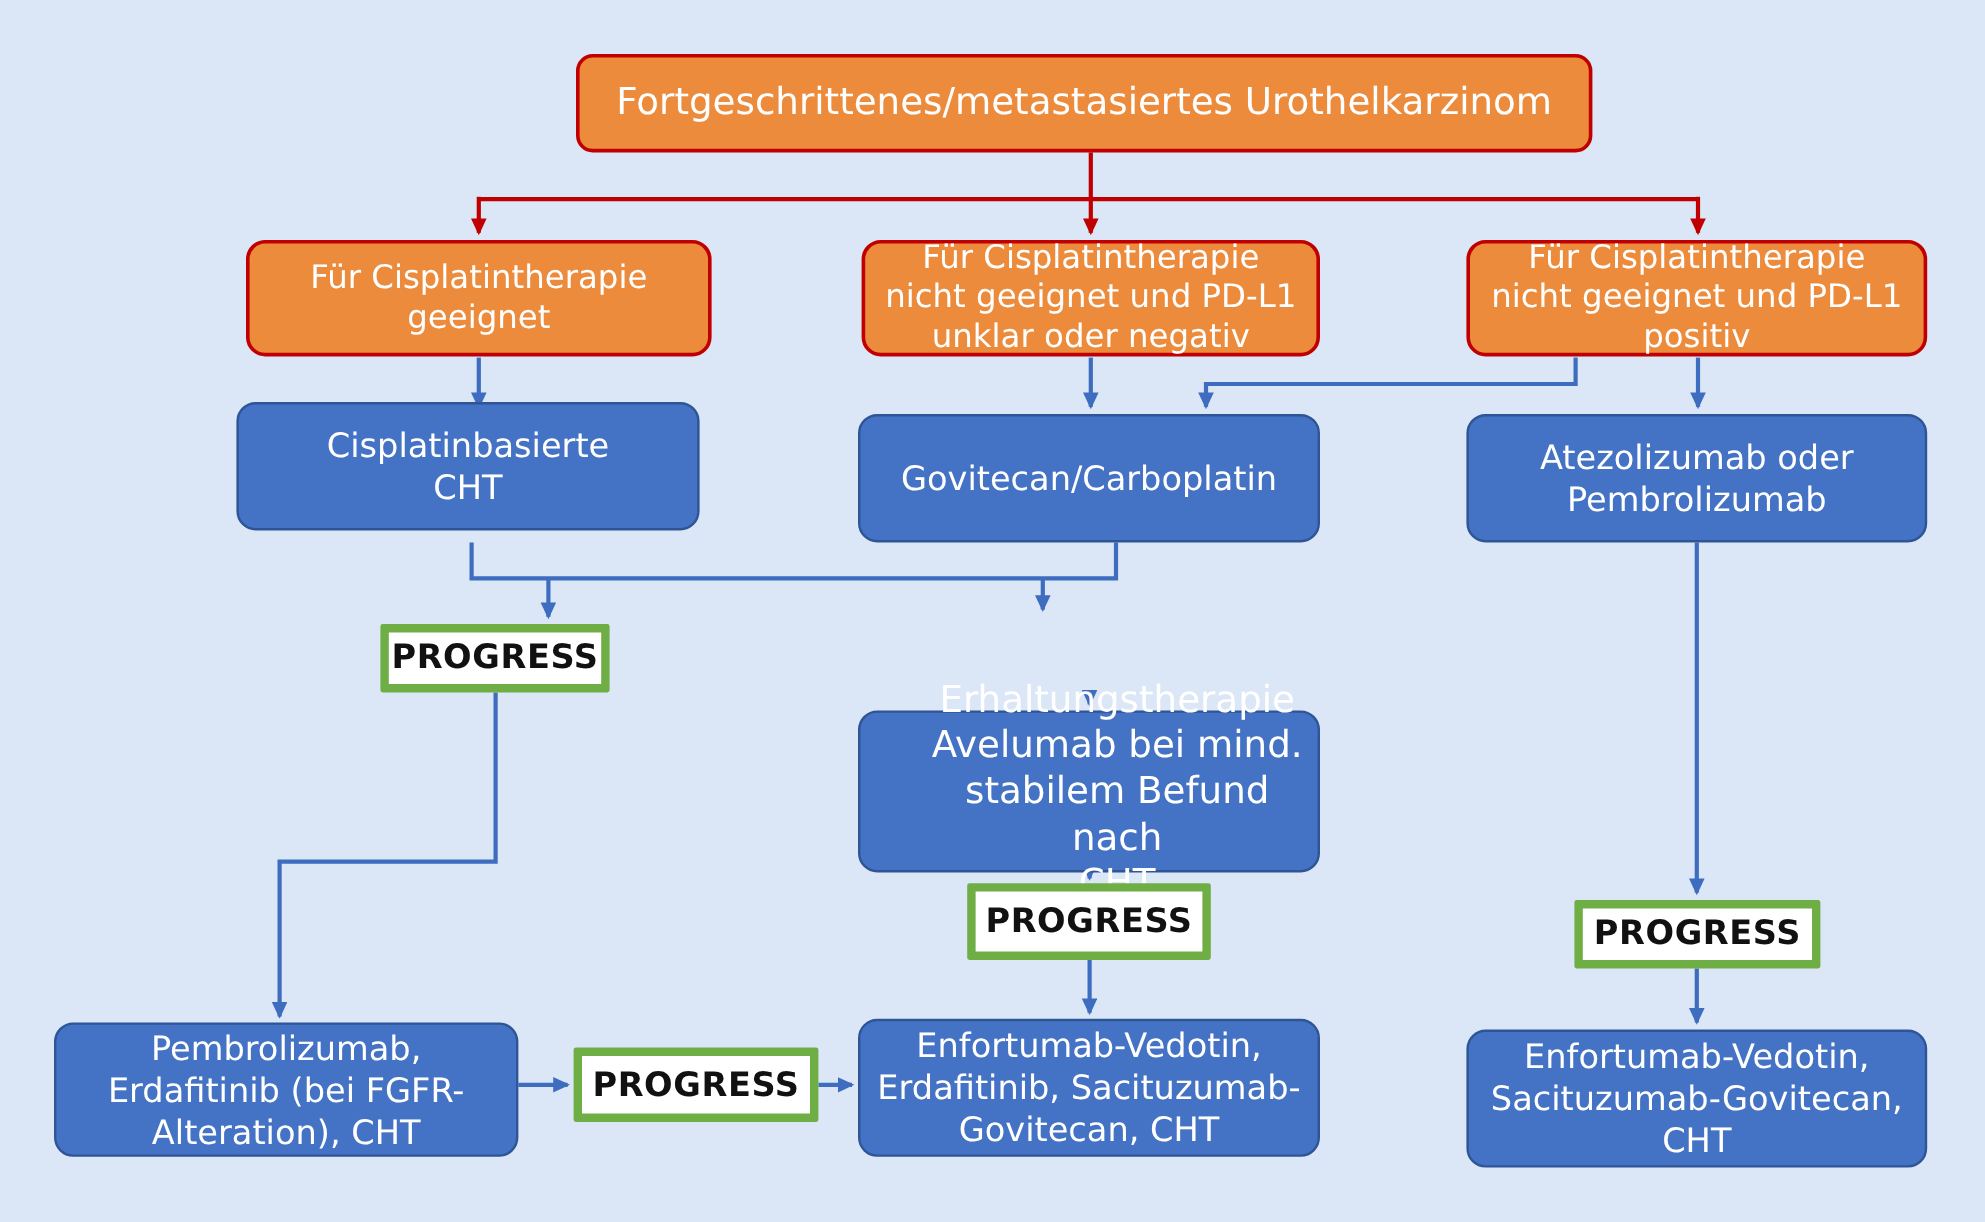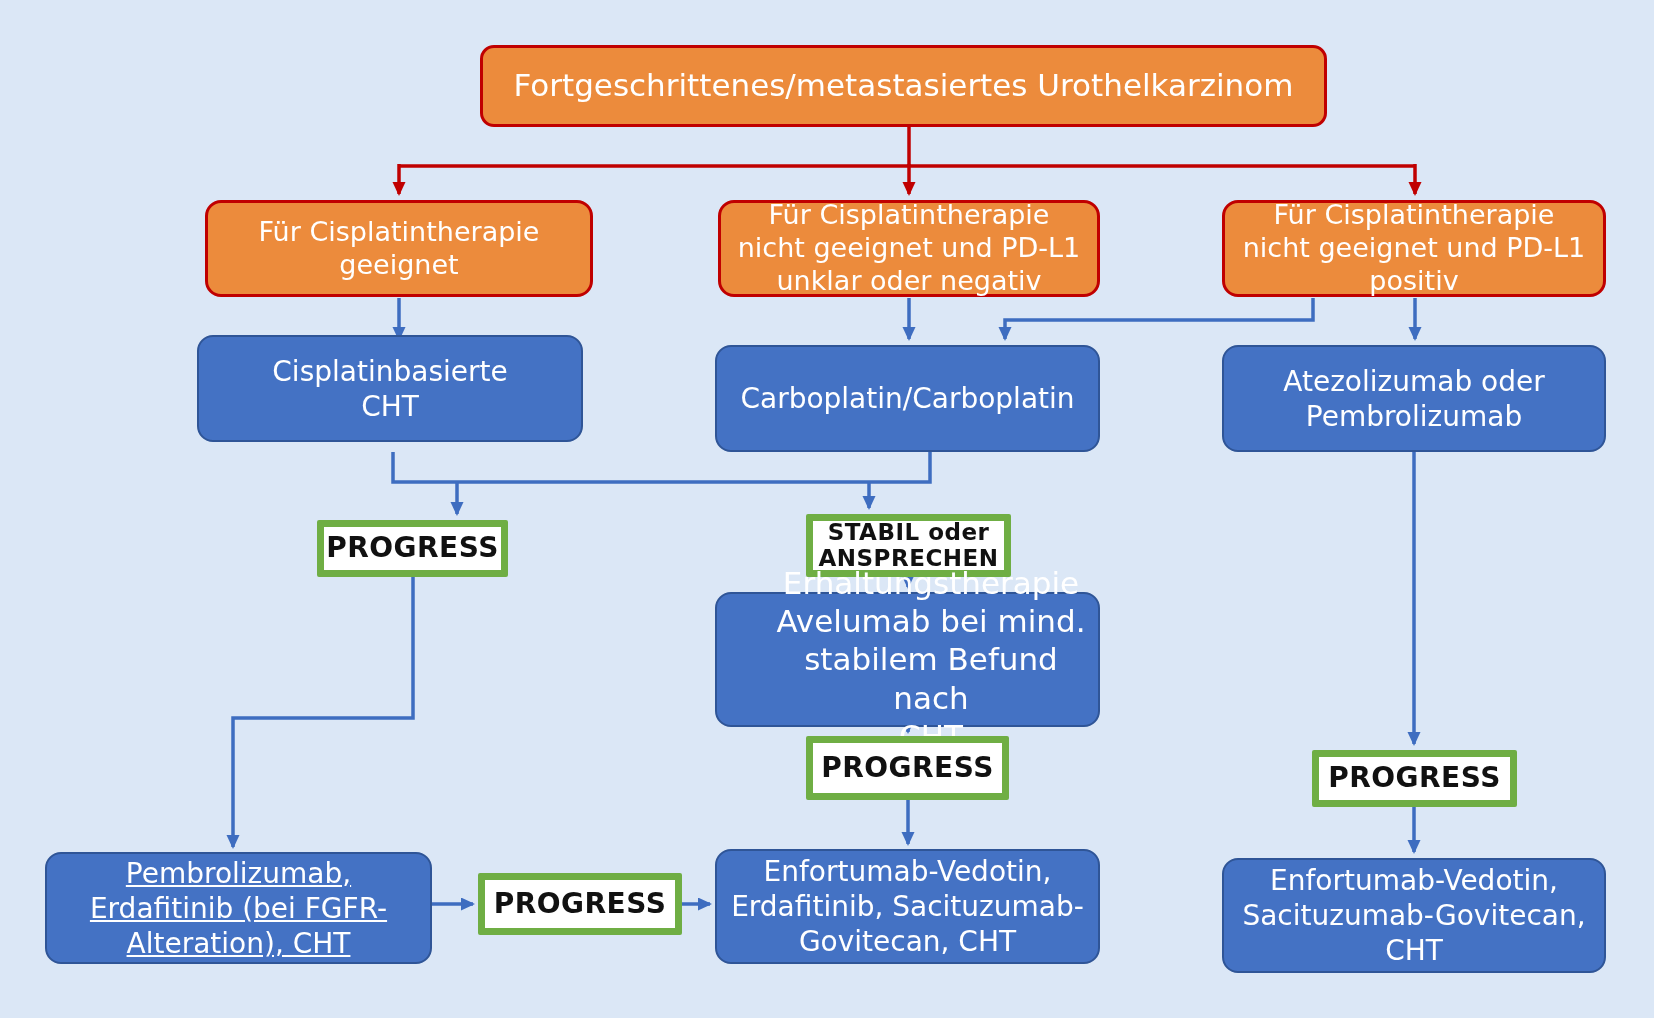--- a/index.html
+++ b/index.html
@@ -103,42 +103,40 @@
 nicht geeignet und PD-L1
 unklar oder negativ</div>
 
   <div class="node orange" style="left:1222px;top:200px;width:384px;height:97px;">Für Cisplatintherapie
 nicht geeignet und PD-L1
 positiv</div>
 
   <div class="node blue" style="left:197px;top:335px;width:386px;height:107px;">Cisplatinbasierte
 CHT</div>
 
-  <div class="node blue" style="left:715px;top:345px;width:385px;height:107px;">Carboplatin/Carboplatin</div>
+  <div class="node blue" style="left:715px;top:345px;width:385px;height:107px;">Govitecan/Carboplatin</div>
 
   <div class="node blue" style="left:1222px;top:345px;width:384px;height:107px;">Atezolizumab oder
 Pembrolizumab</div>
 
   <div class="node status" style="left:317px;top:520px;width:191px;height:57px;">PROGRESS</div>
 
-  <div class="node status small" style="left:806px;top:514px;width:205px;height:63px;">STABIL oder
-ANSPRECHEN</div>
 
   <div class="node blue" style="left:715px;top:592px;width:385px;height:135px;font-size:31px;line-height:1.23;padding-left:47px;">Erhaltungstherapie
 Avelumab bei mind.
 stabilem Befund nach
 CHT</div>
 
   <div class="node status" style="left:806px;top:736px;width:203px;height:64px;">PROGRESS</div>
 
   <div class="node blue" style="left:715px;top:849px;width:385px;height:115px;">Enfortumab-Vedotin,
 Erdafitinib, Sacituzumab-
 Govitecan, CHT</div>
 
-  <div class="node blue" style="left:45px;top:852px;width:387px;height:112px;text-decoration:underline;">Pembrolizumab,
+  <div class="node blue" style="left:45px;top:852px;width:387px;height:112px;">Pembrolizumab,
 Erdafitinib (bei FGFR-
 Alteration), CHT</div>
 
   <div class="node status" style="left:478px;top:873px;width:204px;height:62px;">PROGRESS</div>
 
   <div class="node status" style="left:1312px;top:750px;width:205px;height:57px;">PROGRESS</div>
 
   <div class="node blue" style="left:1222px;top:858px;width:384px;height:115px;">Enfortumab-Vedotin,
 Sacituzumab-Govitecan,
 CHT</div>

